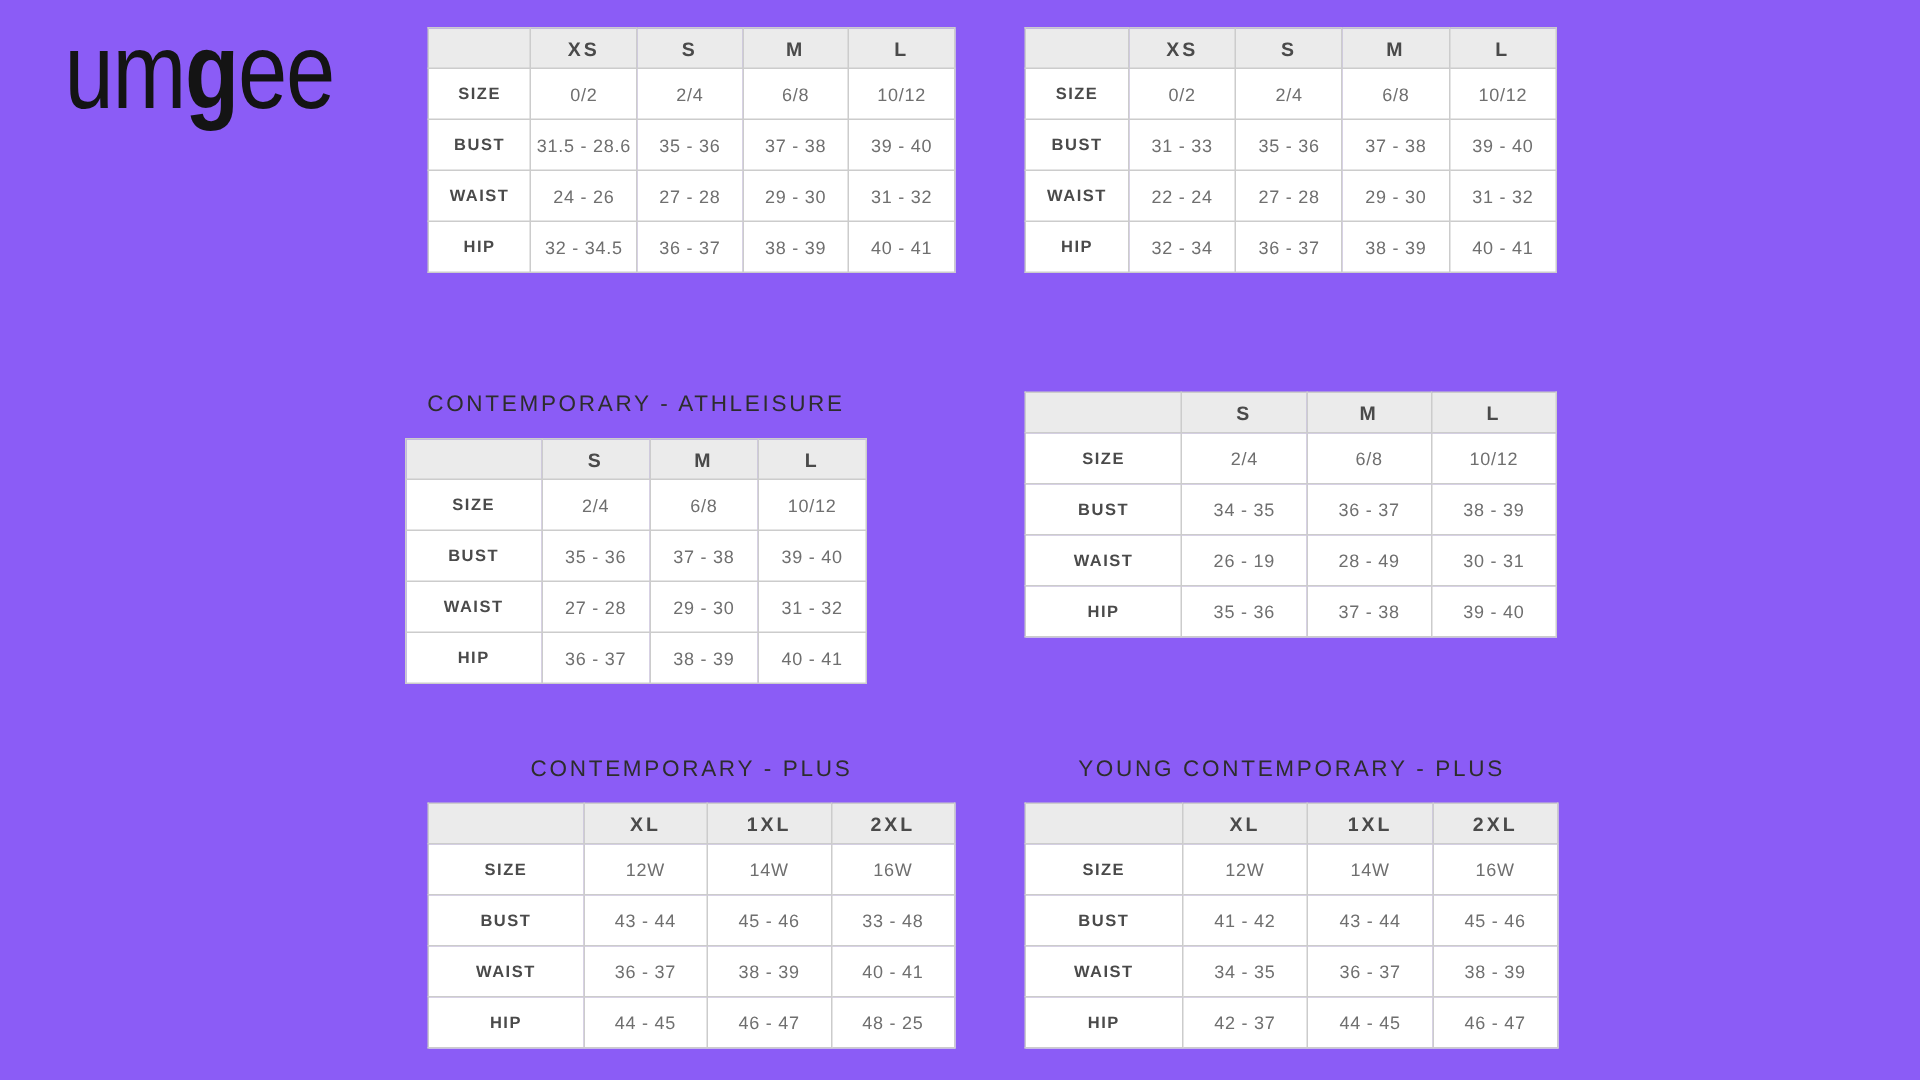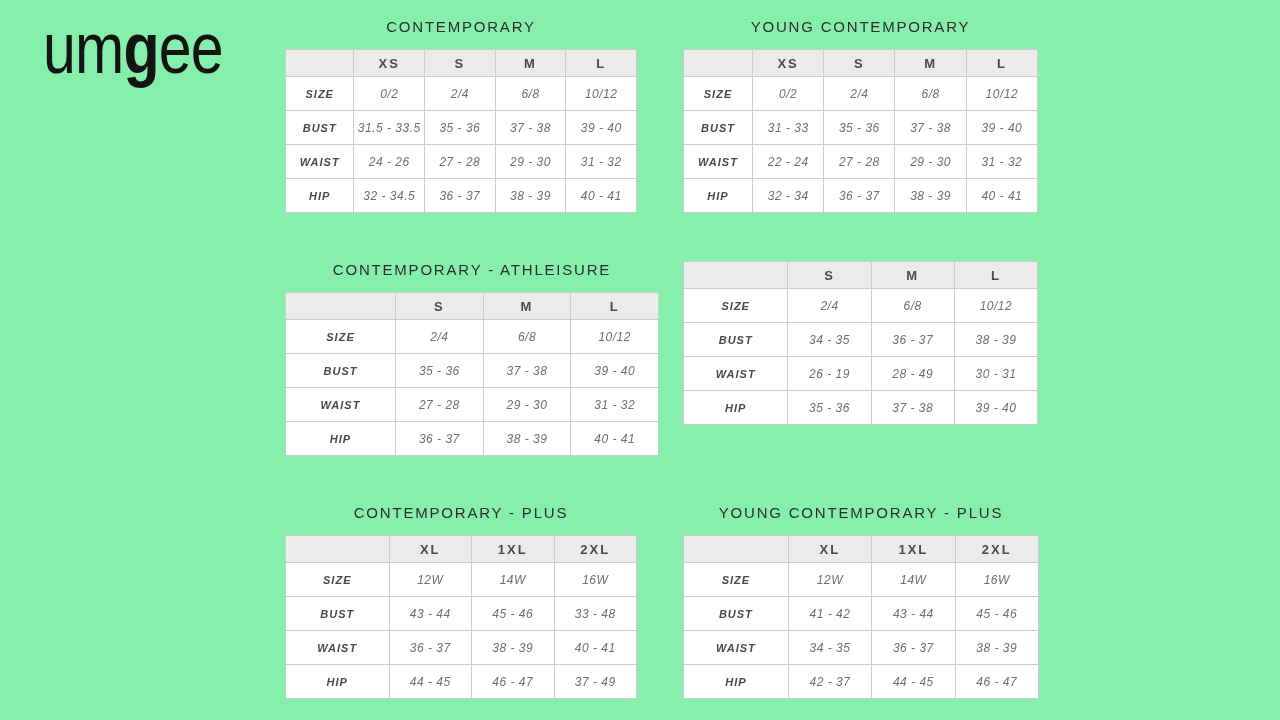--- a/index.html
+++ b/index.html
@@ -6,39 +6,39 @@
     margin: 0;
     padding: 0;
     background: #ffffff;
     font-family: "Liberation Sans", "DejaVu Sans", sans-serif;
   }
   .page {
     position: relative;
     width: 1280px;
     height: 720px;
     overflow: hidden;
-    background: #86efac;
+    background: #8b5cf6;
   }
   .logo {
     position: absolute;
     left: 43px;
     top: 12px;
     font-size: 72px;
     line-height: 1;
     color: #141414;
     letter-spacing: -1px;
     transform: scaleX(0.82);
     transform-origin: 0 0;
     white-space: nowrap;
   }
   .logo b { font-weight: 700; }
   .table-block { position: absolute; }
   .pos-0 { left: 285px; top: 18px;  width: 352px; }
   .pos-1 { left: 683px; top: 18px;  width: 355px; }
-  .pos-2 { left: 285px; top: 261px; width: 374px; }
+  .pos-2 { left: 270px; top: 261px; width: 308px; }
   .pos-3 { left: 683px; top: 261px; width: 355px; }
   .pos-4 { left: 285px; top: 504px; width: 352px; }
   .pos-5 { left: 683px; top: 504px; width: 356px; }
   .table-title {
     margin: 0 0 13px 0;
     font-size: 15px;
     font-weight: 400;
     line-height: 18px;
     letter-spacing: 1.8px;
     text-align: center;
@@ -57,21 +57,21 @@
     padding: 0;
   }
   .size-table thead tr { height: 27px; }
   .size-table thead th {
     background: #ebebeb;
     font-size: 13px;
     font-weight: 700;
     letter-spacing: 2px;
     color: #4a4a4a;
   }
-  .size-table tbody tr { height: 34px; font-style: italic; }
+  .size-table tbody tr { height: 34px; }
   .size-table tbody th {
     background: #ffffff;
     font-size: 11px;
     font-weight: 700;
     letter-spacing: 1px;
     color: #4a4a4a;
   }
   .size-table td {
     font-size: 12px;
     letter-spacing: 0.5px;
@@ -79,21 +79,20 @@
     background: #ffffff;
   }
 </style>
 </head>
 <body>
 
 <div class="page">
   <div class="logo"><span>um</span><b>g</b><span>ee</span></div>
   <div id="tables-root">
       <section class="table-block pos-0">
-        <h2 class="table-title">CONTEMPORARY</h2>
         <table class="size-table">
           <colgroup>
             <col style="width: 19.5%;">
             <col style="width: 20.125%;">
             <col style="width: 20.125%;">
             <col style="width: 20.125%;">
             <col style="width: 20.125%;">
           </colgroup>
           <thead>
             <tr>
@@ -107,21 +106,21 @@
           <tbody>
             <tr>
               <th>SIZE</th>
               <td>0/2</td>
               <td>2/4</td>
               <td>6/8</td>
               <td>10/12</td>
             </tr>
             <tr>
               <th>BUST</th>
-              <td>31.5 - 33.5</td>
+              <td>31.5 - 28.6</td>
               <td>35 - 36</td>
               <td>37 - 38</td>
               <td>39 - 40</td>
             </tr>
             <tr>
               <th>WAIST</th>
               <td>24 - 26</td>
               <td>27 - 28</td>
               <td>29 - 30</td>
               <td>31 - 32</td>
@@ -130,21 +129,20 @@
               <th>HIP</th>
               <td>32 - 34.5</td>
               <td>36 - 37</td>
               <td>38 - 39</td>
               <td>40 - 41</td>
             </tr>
           </tbody>
         </table>
       </section>
       <section class="table-block pos-1">
-        <h2 class="table-title">YOUNG CONTEMPORARY</h2>
         <table class="size-table">
           <colgroup>
             <col style="width: 19.5%;">
             <col style="width: 20.125%;">
             <col style="width: 20.125%;">
             <col style="width: 20.125%;">
             <col style="width: 20.125%;">
           </colgroup>
           <thead>
             <tr>
@@ -309,21 +307,21 @@
             <tr>
               <th>WAIST</th>
               <td>36 - 37</td>
               <td>38 - 39</td>
               <td>40 - 41</td>
             </tr>
             <tr>
               <th>HIP</th>
               <td>44 - 45</td>
               <td>46 - 47</td>
-              <td>37 - 49</td>
+              <td>48 - 25</td>
             </tr>
           </tbody>
         </table>
       </section>
       <section class="table-block pos-5">
         <h2 class="table-title">YOUNG CONTEMPORARY - PLUS</h2>
         <table class="size-table">
           <colgroup>
             <col style="width: 29.5%;">
             <col style="width: 23.5%;">

